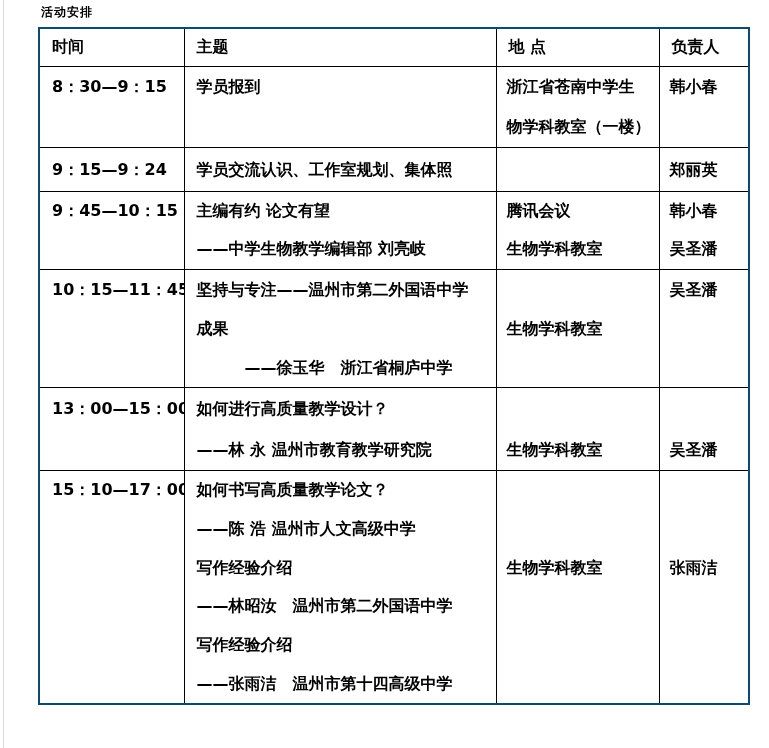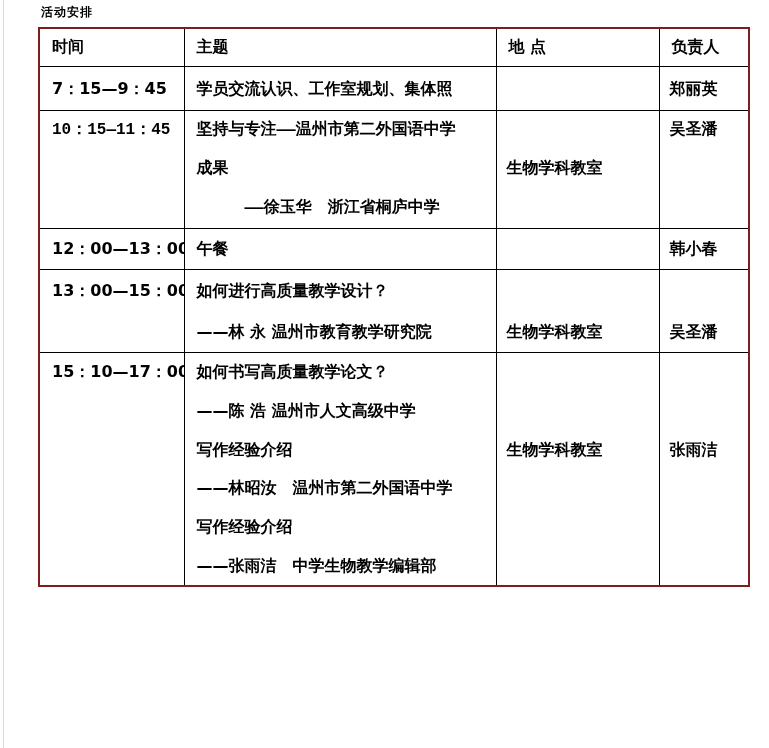--- a/index.html
+++ b/index.html
@@ -24,21 +24,21 @@
     font-weight: bold;
     letter-spacing: 1px;
     white-space: pre;
   }
   table.schedule {
     position: absolute;
     left: 38px; top: 27px;
     width: 710px;
     border-collapse: collapse;
     table-layout: fixed;
-    border: 2px solid #7f1d1d;
+    border: 2px solid #0c4a6e;
   }
   table.schedule th, table.schedule td {
     border: 1px solid #000;
     vertical-align: top;
     font-size: 16px;
     font-weight: bold;
     overflow: hidden;
   }
   table.schedule th {
     height: 38px;
@@ -73,59 +73,79 @@
   </colgroup>
   <thead>
     <tr>
       <th class="c-time">时间</th>
       <th class="c-topic">主题</th>
       <th class="c-loc">地 点</th>
       <th class="c-person">负责人</th>
     </tr>
   </thead>
   <tbody id="schedule-body">
+      <tr style="height: 80px;">
+        <td class="c-time" style="--lh: 40.00px;">
+          <div class="ln">8：30—9：15</div>
+        </td>
+        <td class="c-topic" style="--lh: 40.00px;">
+          <div class="ln">学员报到</div>
+        </td>
+        <td class="c-loc" style="--lh: 40.00px;">
+          <div class="ln">浙江省苍南中学生</div>
+          <div class="ln">物学科教室（一楼）</div>
+        </td>
+        <td class="c-person" style="--lh: 40.00px;">
+          <div class="ln">韩小春</div>
+        </td>
+      </tr>
       <tr style="height: 43px;">
         <td class="c-time" style="--lh: 43.00px;">
-          <div class="ln">7：15—9：45</div>
+          <div class="ln">9：15—9：24</div>
         </td>
         <td class="c-topic" style="--lh: 43.00px;">
           <div class="ln">学员交流认识、工作室规划、集体照</div>
         </td>
         <td class="c-loc" style="--lh: 43.00px;"></td>
         <td class="c-person" style="--lh: 43.00px;">
           <div class="ln">郑丽英</div>
         </td>
       </tr>
-      <tr style="height: 118px; font-family: Liberation Mono, monospace;">
+      <tr style="height: 77px;">
+        <td class="c-time" style="--lh: 38.50px;">
+          <div class="ln">9：45—10：15</div>
+        </td>
+        <td class="c-topic" style="--lh: 38.50px;">
+          <div class="ln">主编有约 论文有望</div>
+          <div class="ln">——中学生物教学编辑部 刘亮岐</div>
+        </td>
+        <td class="c-loc" style="--lh: 38.50px;">
+          <div class="ln">腾讯会议</div>
+          <div class="ln">生物学科教室</div>
+        </td>
+        <td class="c-person" style="--lh: 38.50px;">
+          <div class="ln">韩小春</div>
+          <div class="ln">吴圣潘</div>
+        </td>
+      </tr>
+      <tr style="height: 118px;">
         <td class="c-time" style="--lh: 39.33px;">
           <div class="ln">10：15—11：45</div>
         </td>
         <td class="c-topic" style="--lh: 39.33px;">
           <div class="ln">坚持与专注——温州市第二外国语中学</div>
           <div class="ln">成果</div>
           <div class="ln">　　　——徐玉华　浙江省桐庐中学</div>
         </td>
         <td class="c-loc" style="--lh: 39.33px;">
           <div class="ln">&nbsp;</div>
           <div class="ln">生物学科教室</div>
         </td>
         <td class="c-person" style="--lh: 39.33px;">
           <div class="ln">吴圣潘</div>
-        </td>
-      </tr>
-      <tr style="height: 40px;">
-        <td class="c-time" style="--lh: 40.00px;">
-          <div class="ln">12：00—13：00</div>
-        </td>
-        <td class="c-topic" style="--lh: 40.00px;">
-          <div class="ln">午餐</div>
-        </td>
-        <td class="c-loc" style="--lh: 40.00px;"></td>
-        <td class="c-person" style="--lh: 40.00px;">
-          <div class="ln">韩小春</div>
         </td>
       </tr>
       <tr style="height: 82px;">
         <td class="c-time" style="--lh: 41.00px;">
           <div class="ln">13：00—15：00</div>
         </td>
         <td class="c-topic" style="--lh: 41.00px;">
           <div class="ln">如何进行高质量教学设计？</div>
           <div class="ln">——林 永 温州市教育教学研究院</div>
         </td>
@@ -141,21 +161,21 @@
       <tr style="height: 232px;">
         <td class="c-time" style="--lh: 38.67px;">
           <div class="ln">15：10—17：00</div>
         </td>
         <td class="c-topic" style="--lh: 38.67px;">
           <div class="ln">如何书写高质量教学论文？</div>
           <div class="ln">——陈 浩 温州市人文高级中学</div>
           <div class="ln">写作经验介绍</div>
           <div class="ln">——林昭汝　温州市第二外国语中学</div>
           <div class="ln">写作经验介绍</div>
-          <div class="ln">——张雨洁　中学生物教学编辑部</div>
+          <div class="ln">——张雨洁　温州市第十四高级中学</div>
         </td>
         <td class="c-loc" style="--lh: 38.67px;">
           <div class="ln">&nbsp;</div>
           <div class="ln">&nbsp;</div>
           <div class="ln">生物学科教室</div>
         </td>
         <td class="c-person" style="--lh: 38.67px;">
           <div class="ln">&nbsp;</div>
           <div class="ln">&nbsp;</div>
           <div class="ln">张雨洁</div>

